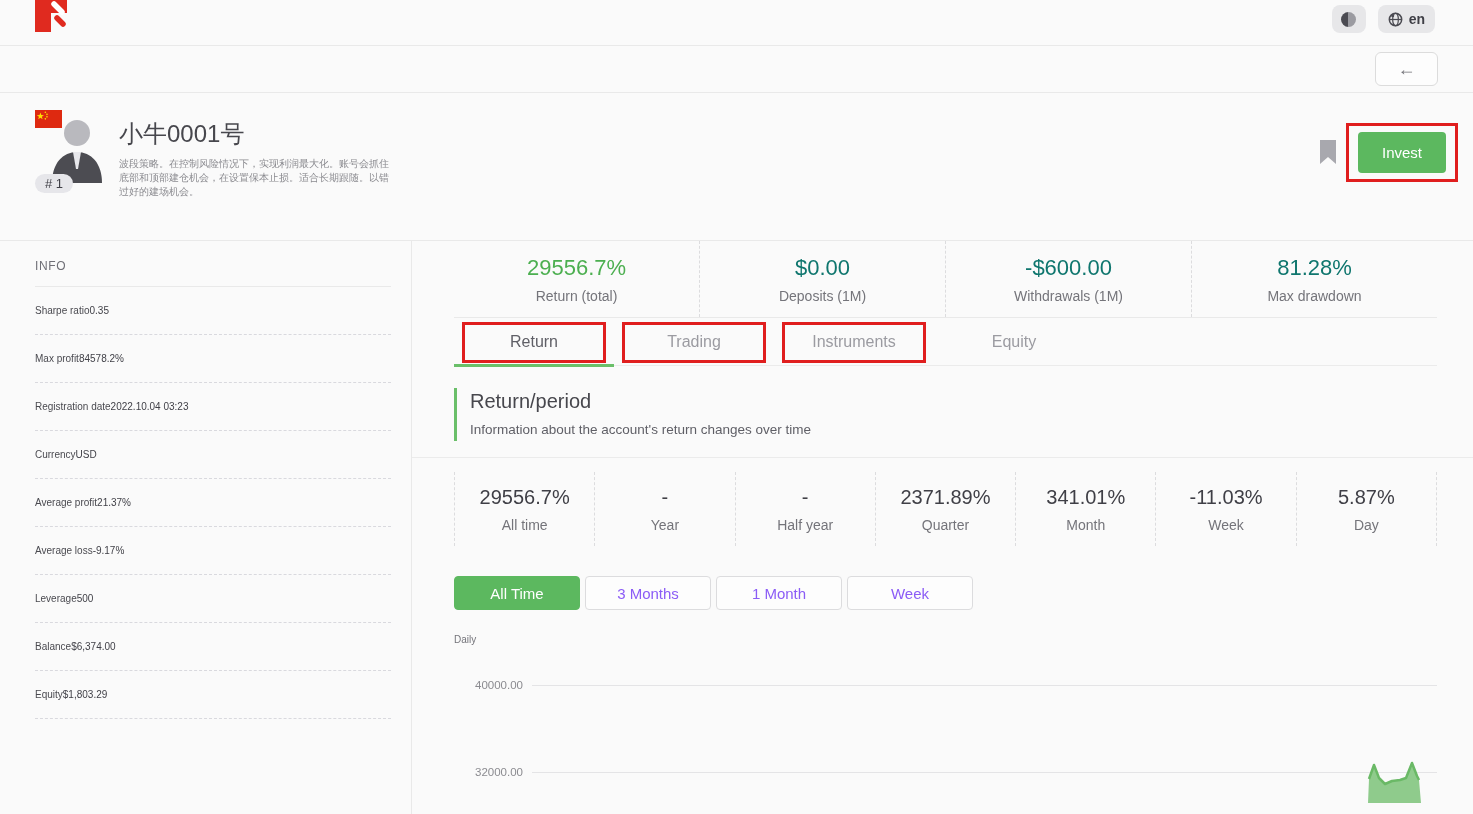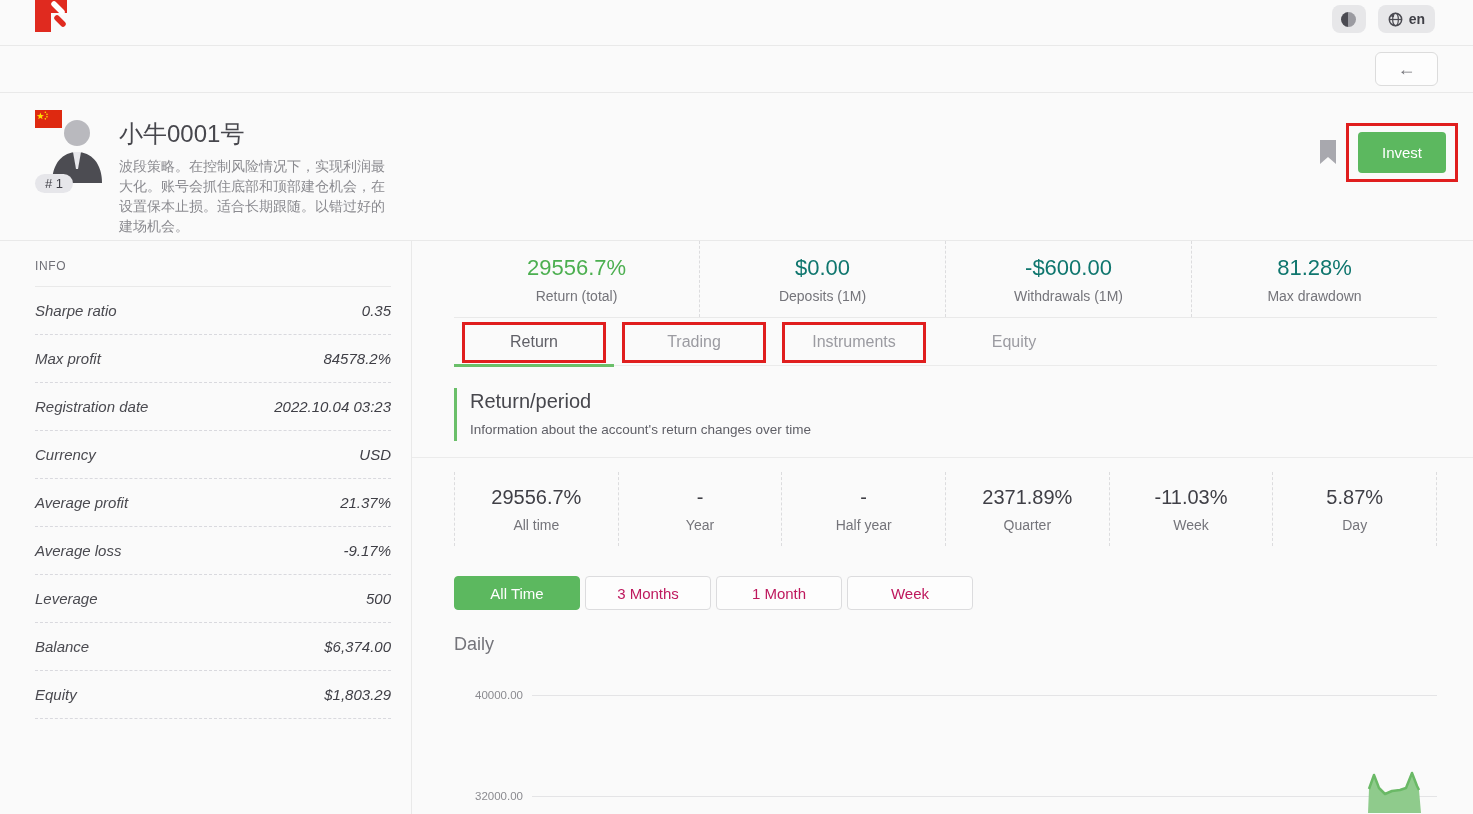--- a/index.html
+++ b/index.html
@@ -34,33 +34,33 @@
   
   .profile { height:148px; border-bottom:1px solid #e9e9e9;
     display:flex; padding:16px 15px 0 35px; }
   .avatar-block { position:relative; width:66px; height:88px; flex:none; }
   .flag { position:absolute; top:1px; left:0; width:27px; height:18px; }
   .person { position:absolute; left:13px; top:10px; }
   .rank-badge { position:absolute; left:0; bottom:4px; background:#e6e6ea;
     border-radius:11px; padding:2px 10px; font-size:13px; color:#3f3f46; white-space:nowrap; }
   .profile-text { margin-left:18px; padding-top:9px; }
   .profile-title { font-size:24px; font-weight:400; color:#47474d; margin-bottom:7px; }
-  .profile-desc { width:278px; font-size:14px; line-height:1.42; color:#8b8b90; }
+  .profile-desc { width:278px; font-size:10px; line-height:1.42; color:#8b8b90; }
   .profile-actions { margin-left:auto; display:flex; align-items:center; margin-top:14px; align-self:flex-start; }
   .bookmark { margin-right:8px; display:flex; cursor:pointer; }
   .invest-annotation { border:3px solid #e01e1e; padding:6px 9px; }
   .invest-btn { width:88px; height:41px; background:#5cb85f; color:#fff; border:none;
     border-radius:4px; font-size:15px; font-family:inherit; cursor:pointer; }
   
   .page-body { display:flex; height:573px; }
   .sidebar { width:412px; flex:none; border-right:1px solid #e9e9e9; padding:0 20px 0 35px; }
   .info-heading { padding:18px 0 13px; font-size:12px; letter-spacing:.6px; color:#6f6f76;
     border-bottom:1px solid #e9e9e9; }
-  .info-row { height:48px; display:flex; justify-content:space-between; align-items:center;
-    border-bottom:1px dashed #d9d9de; font-size:15px;font-style:italic; }
+  .info-row { height:48px; display:flex; justify-content:flex-start; align-items:center;
+    border-bottom:1px dashed #d9d9de; font-size:10px; }
   .info-label { color:#4a4a50; }
   .info-value { color:#3f3f46; }
   .main { flex:1; min-width:0; }
   
   .stats-row { display:flex; height:77px; margin:0 36px 0 42px; border-bottom:1px solid #e9e9e9; }
   .stat-cell { flex:1; display:flex; flex-direction:column; align-items:center; justify-content:center; gap:7px; }
   .stat-cell + .stat-cell { border-left:1px dashed #dcdcde; }
   .stat-value { font-size:22px; color:#0f766e; }
   .stat-value.accent { color:#4caf50; }
   .stat-label { font-size:14px; color:#74747a; }
@@ -80,25 +80,25 @@
   
   .periods-row { display:flex; height:74px; margin:14px 36px 0 42px; }
   .period-cell { flex:1; display:flex; flex-direction:column; align-items:center; justify-content:center; gap:8px;
     border-left:1px dashed #dcdcde; }
   .period-cell:last-child { border-right:1px dashed #dcdcde; }
   .period-value { font-size:20px; color:#3f3f46; }
   .period-label { font-size:14px; color:#74747a; }
   
   .range-row { display:flex; gap:5px; margin:30px 36px 0 42px; }
   .range-btn { min-width:126px; height:34px; border-radius:4px; font-size:15px; font-family:inherit;
-    background:#fdfdfd; border:1px solid #dcdcde; color:#be185d; cursor:pointer;
+    background:#fdfdfd; border:1px solid #dcdcde; color:#8b5cf6; cursor:pointer;
     display:flex; align-items:center; justify-content:center; }
   .range-btn.active { background:#5cb85f; border-color:#5cb85f; color:#fff; }
   
-  .chart-mode { margin:24px 0 0 42px; font-size:18px; color:#74747a; }
+  .chart-mode { margin:24px 0 0 42px; font-size:10px; color:#74747a; }
   .chart { position:relative; margin:12px 36px 0 42px; height:146px; }
   .gridline-row { position:absolute; left:0; right:0; display:flex; align-items:center; }
   .grid-label { width:78px; text-align:right; padding-right:9px; font-size:11.5px; color:#8b8b90; }
   .grid-line { flex:1; height:1px; background:#e4e4e6; }
   .chart-svg { position:absolute; left:87px; top:0; width:896px; height:146px; }
 </style>
 </head>
 <body>
 
 <div class="header">
@@ -264,20 +264,24 @@
       </div>
       <div class="period-cell">
         <div class="period-value">-</div>
         <div class="period-label">Half year</div>
       </div>
       <div class="period-cell">
         <div class="period-value">2371.89%</div>
         <div class="period-label">Quarter</div>
       </div>
       <div class="period-cell">
+        <div class="period-value">341.01%</div>
+        <div class="period-label">Month</div>
+      </div>
+      <div class="period-cell">
         <div class="period-value">-11.03%</div>
         <div class="period-label">Week</div>
       </div>
       <div class="period-cell">
         <div class="period-value">5.87%</div>
         <div class="period-label">Day</div>
       </div>
     </div>
 
     <div class="range-row">
@@ -287,21 +291,21 @@
       <button class="range-btn">Week</button>
     </div>
 
     <div class="chart-mode">Daily</div>
 
     <div class="chart">
       <div class="gridline-row" style="top:22px;">
         <span class="grid-label">40000.00</span>
         <span class="grid-line"></span>
       </div>
-      <div class="gridline-row" style="top:123px;">
+      <div class="gridline-row" style="top:109px;">
         <span class="grid-label">32000.00</span>
         <span class="grid-line"></span>
       </div>
       <svg class="chart-svg" viewBox="0 0 896 146" preserveAspectRatio="none">
         <path d="M827 146 L828 122 L833 108 L838 121 L844 127 L851 124 L859 123 L865 121 L871 106 L876 119 L878 123 L880 146 Z" fill="#8fcb8c"></path>
         <path d="M828 122 L833 108 L838 121 L844 127 L851 124 L859 123 L865 121 L871 106 L876 119 L878 123" fill="none" stroke="#6ab966" stroke-width="2.5" stroke-linejoin="round"></path>
       </svg>
     </div>
 
   </div>

